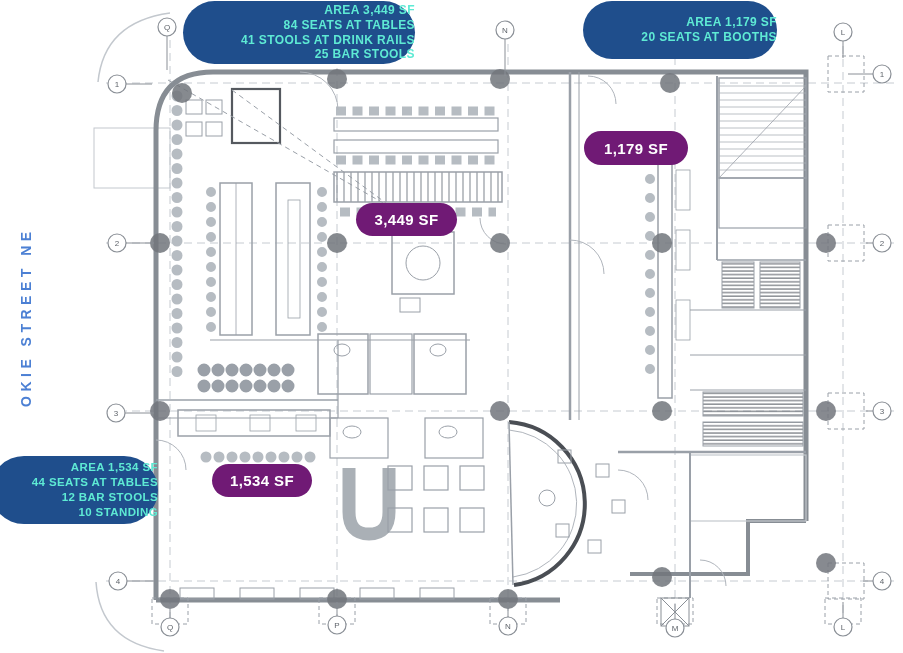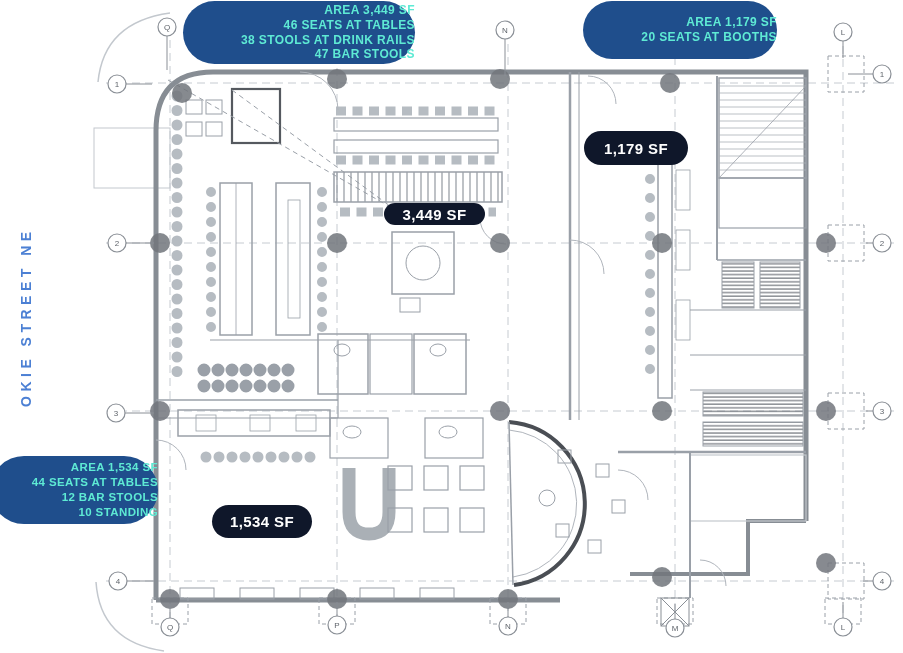--- a/index.html
+++ b/index.html
@@ -9,26 +9,26 @@
   .banner{position:absolute;background:#1f4e8c;color:#5eead4;font-weight:bold;
           text-align:right;display:flex;flex-direction:column;justify-content:center;
           letter-spacing:.4px;z-index:5;}
   .banner div{white-space:nowrap;}
   #banner-dining{left:183px;top:1px;width:232px;height:63px;border-radius:40px;
           font-size:12px;line-height:14.6px;}
   #banner-counter{left:583px;top:1px;width:194px;height:58px;border-radius:32px;
           font-size:12px;line-height:14.8px;}
   #banner-lounge{left:-10px;top:456px;width:168px;height:68px;border-radius:36px;
           font-size:11.5px;line-height:15px;}
-  .pill{position:absolute;background:#0f172a;color:#ffffff;font-weight:bold;
+  .pill{position:absolute;background:#701a75;color:#ffffff;font-weight:bold;
         display:flex;align-items:center;justify-content:center;border-radius:18px;
         font-size:15px;letter-spacing:.4px;z-index:4;}
-  #pill-dining{left:384px;top:203px;width:101px;height:22px;}
+  #pill-dining{left:356px;top:203px;width:101px;height:33px;}
   #pill-counter{left:584px;top:131px;width:104px;height:34px;}
-  #pill-lounge{left:212px;top:464px;width:100px;height:33px;margin-top:41px;}
+  #pill-lounge{left:212px;top:464px;width:100px;height:33px;}
   #street-label{position:absolute;left:8px;top:208px;height:218px;width:36px;
         writing-mode:vertical-rl;transform:rotate(180deg);
         display:flex;align-items:center;justify-content:center;
         color:#4c80d4;font-weight:bold;font-size:14px;letter-spacing:4.5px;z-index:3;}
 </style>
 </head>
 <body>
 
 <div id="canvas">
 
@@ -293,23 +293,23 @@
       <text x="118" y="584">4</text>
       <text x="882" y="77">1</text>
       <text x="882" y="246">2</text>
       <text x="882" y="414">3</text>
       <text x="882" y="584">4</text>
     </g>
   </svg>
 
   <div id="banner-dining" class="banner">
     <div>AREA 3,449 SF</div>
-    <div>46 SEATS AT TABLES</div>
-    <div>38 STOOLS AT DRINK RAILS</div>
-    <div>47 BAR STOOLS</div>
+    <div>84 SEATS AT TABLES</div>
+    <div>41 STOOLS AT DRINK RAILS</div>
+    <div>25 BAR STOOLS</div>
   </div>
 
   <div id="banner-counter" class="banner">
     <div>AREA 1,179 SF</div>
     <div>20 SEATS AT BOOTHS</div>
   </div>
 
   <div id="banner-lounge" class="banner">
     <div>AREA 1,534 SF</div>
     <div>44 SEATS AT TABLES</div>

